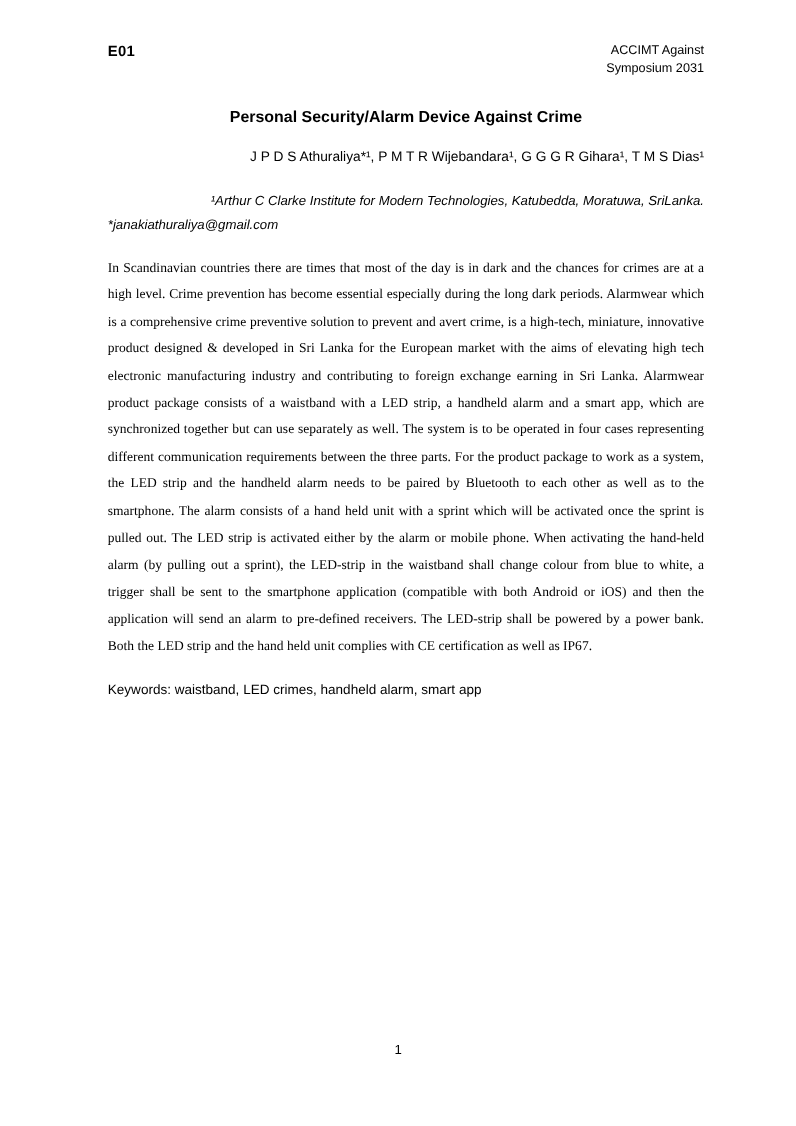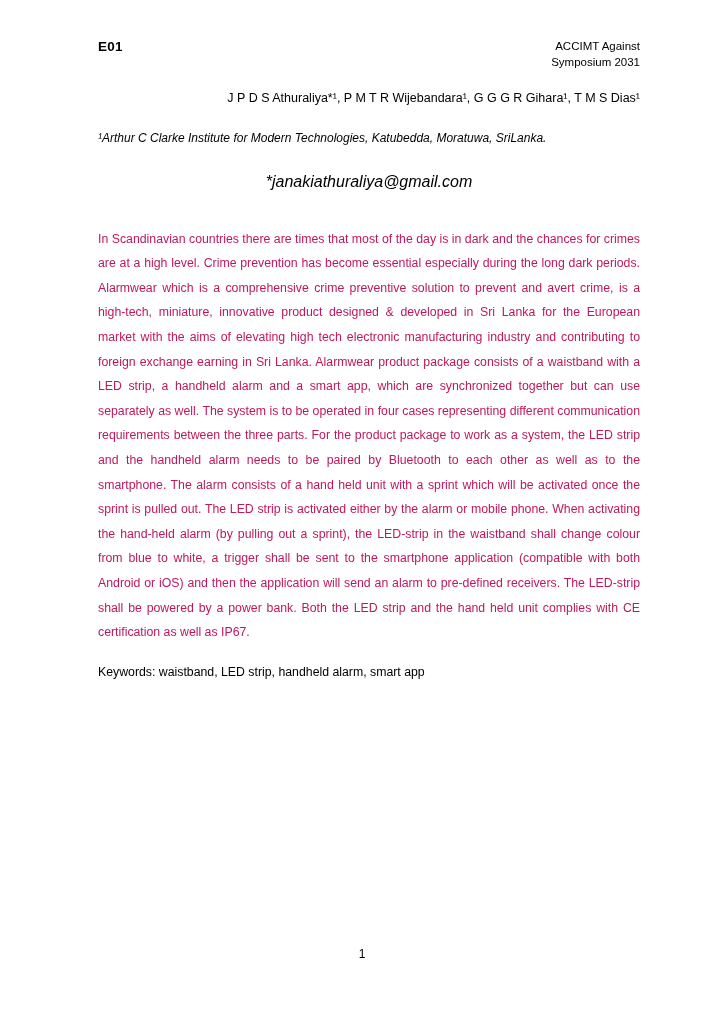--- a/index.html
+++ b/index.html
@@ -57,40 +57,39 @@
     font-family: "Liberation Sans", sans-serif;
     font-size: 12.5px;
     text-align: right;
     margin-top: 20px;
     color: #000;
   }
   .affiliation {
     font-family: "Liberation Sans", sans-serif;
     font-size: 12px;
     font-style: italic;
-    text-align: left;
+    text-align: right;
     margin-top: 26px;
     color: #000;
   }
   .email {
     font-family: "Liberation Sans", sans-serif;
-    font-size: 16px;
+    font-size: 12px;
     font-style: italic;
-    text-align: center;
-    margin-top: 28px;
+    margin-top: 8px;
     color: #000;
   }
   .abstract {
-    font-family: Liberation Sans, sans-serif;
+    font-family: Liberation Serif, serif;
     font-size: 12.3px;
     text-align: justify;
     text-justify: inter-word;
     line-height: 2.0;
-    margin-top: 36px;
-    color: #be185d;
+    margin-top: 20px;
+    color: #000000;
   }
   .keywords {
     font-family: "Liberation Sans", sans-serif;
     font-size: 12.3px;
     margin-top: 18px;
     line-height: 1.6;
     color: #000;
   }
   .page-number {
     position: absolute;
@@ -110,27 +109,28 @@
   <div class="content">
 
     <div class="header-row">
       <div class="paper-code">E01</div>
       <div class="symposium">
         <div>ACCIMT Against</div>
         <div>Symposium 2031</div>
       </div>
     </div>
 
+    <div class="title">Personal Security/Alarm Device Against Crime</div>
 
     <div class="authors">J P D S Athuraliya*¹, P M T R Wijebandara¹, G G G R Gihara¹, T M S Dias¹</div>
 
     <div class="affiliation">¹Arthur C Clarke Institute for Modern Technologies, Katubedda, Moratuwa, SriLanka.</div>
 
     <div class="email">*janakiathuraliya@gmail.com</div>
 
     <div class="abstract">In Scandinavian countries there are times that most of the day is in dark and the chances for crimes are at a high level. Crime prevention has become essential especially during the long dark periods. Alarmwear which is a comprehensive crime preventive solution to prevent and avert crime, is a high-tech, miniature, innovative product designed &amp; developed in Sri Lanka for the European market with the aims of elevating high tech electronic manufacturing industry and contributing to foreign exchange earning in Sri Lanka. Alarmwear product package consists of a waistband with a LED strip, a handheld alarm and a smart app, which are synchronized together but can use separately as well. The system is to be operated in four cases representing different communication requirements between the three parts. For the product package to work as a system, the LED strip and the handheld alarm needs to be paired by Bluetooth to each other as well as to the smartphone. The alarm consists of a hand held unit with a sprint which will be activated once the sprint is pulled out. The LED strip is activated either by the alarm or mobile phone. When activating the hand-held alarm (by pulling out a sprint), the LED-strip in the waistband shall change colour from blue to white, a trigger shall be sent to the smartphone application (compatible with both Android or iOS) and then the application will send an alarm to pre-defined receivers. The LED-strip shall be powered by a power bank. Both the LED strip and the hand held unit complies with CE certification as well as IP67.</div>
 
-    <div class="keywords">Keywords: waistband, LED strip, handheld alarm, smart app</div>
+    <div class="keywords">Keywords: waistband, LED crimes, handheld alarm, smart app</div>
 
   </div>
 
   <div class="page-number">1</div>
 </div>
 
 </body></html>

